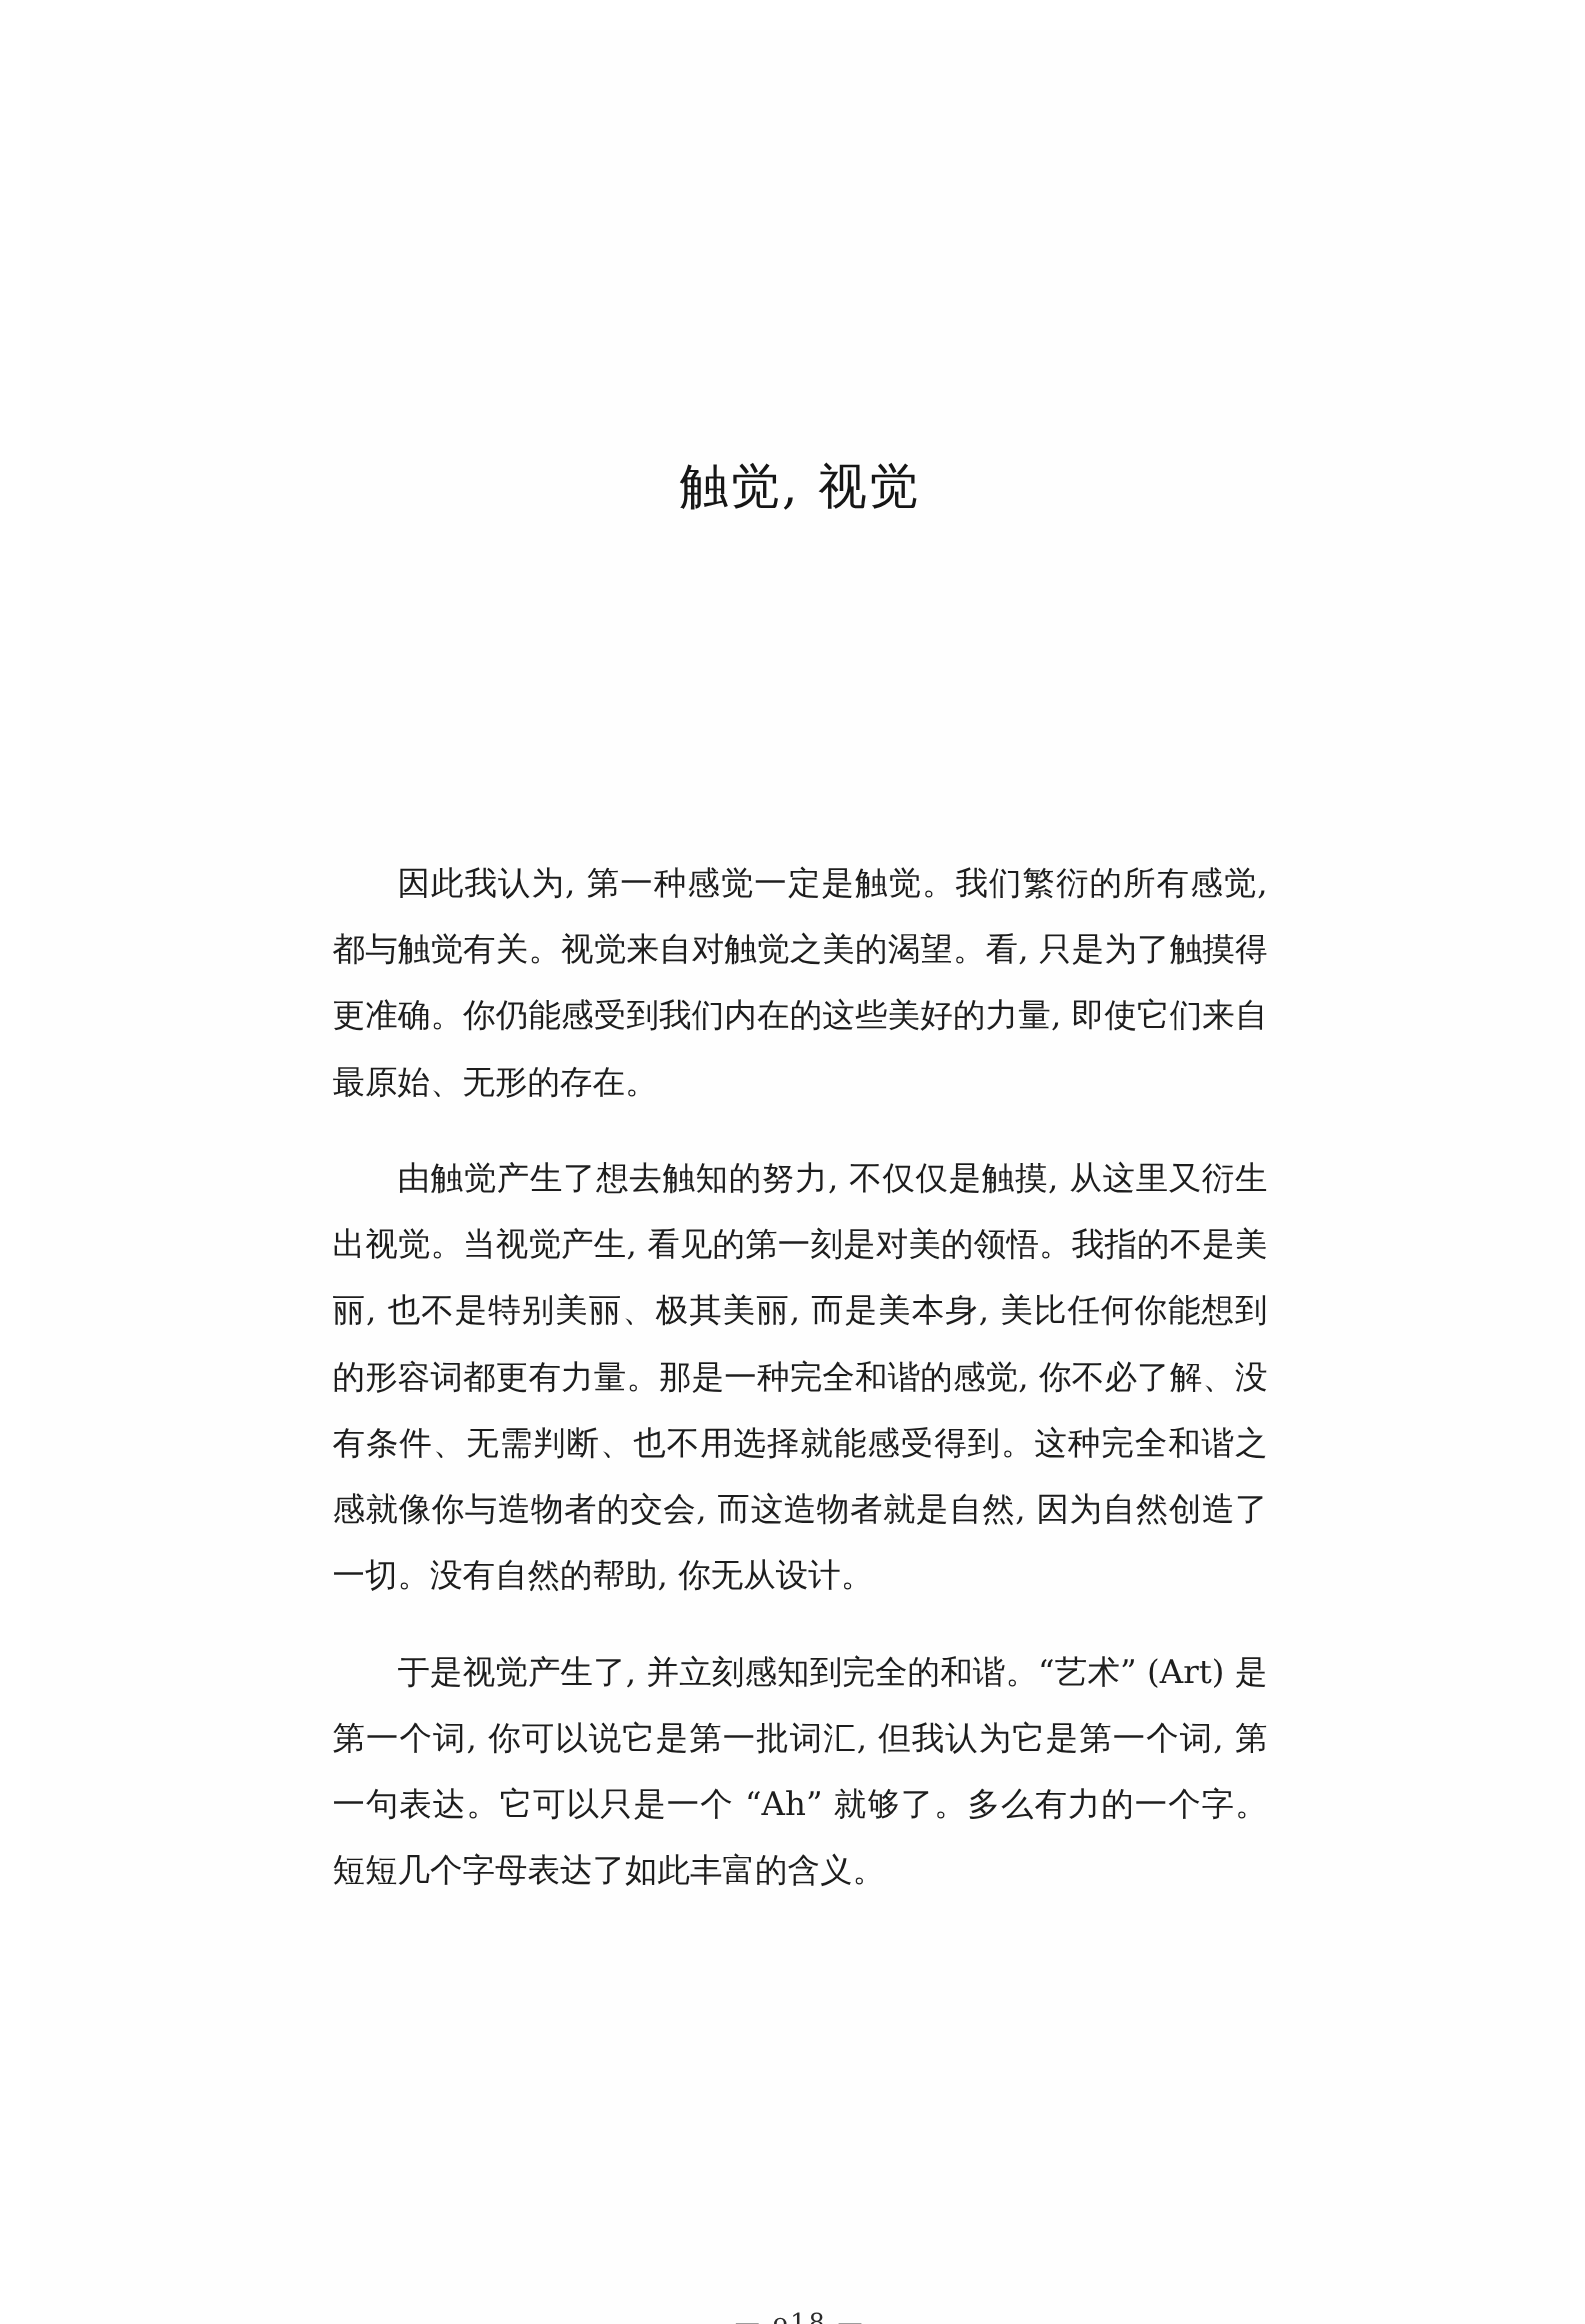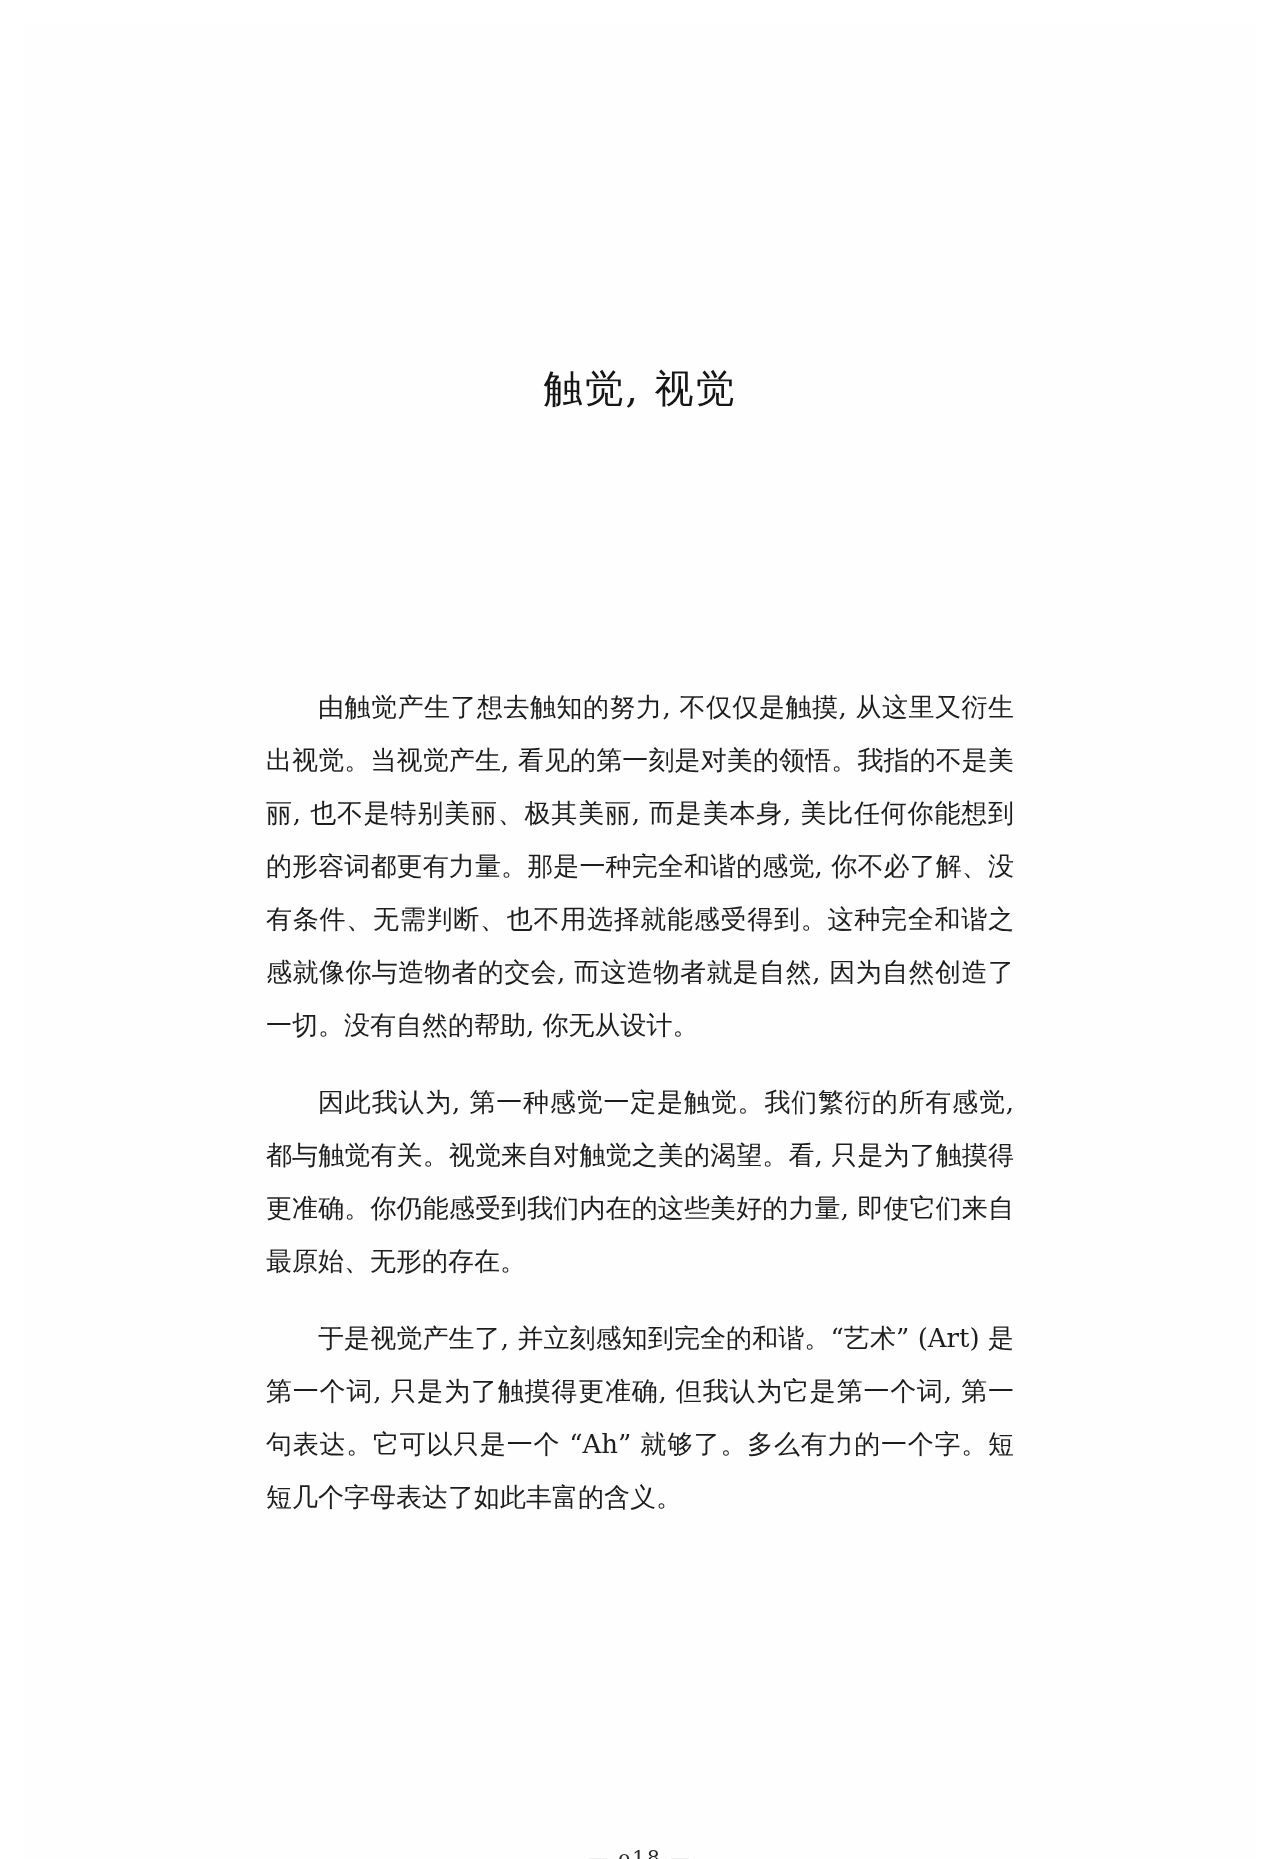--- a/index.html
+++ b/index.html
@@ -69,21 +69,21 @@
 </style>
 </head>
 <body>
 
 <div class="page">
   <div class="text-block">
 
     <h1 class="chapter-title">触觉, 视觉</h1>
 
     <div class="body-text">
+      <p>因此我认为, 第一种感觉一定是触觉。我们繁衍的所有感觉, 都与触觉有关。视觉来自对触觉之美的渴望。看, 只是为了触摸得更准确。你仍能感受到我们内在的这些美好的力量, 即使它们来自最原始、无形的存在。</p>
       <p>由触觉产生了想去触知的努力, 不仅仅是触摸, 从这里又衍生出视觉。当视觉产生, 看见的第一刻是对美的领悟。我指的不是美丽, 也不是特别美丽、极其美丽, 而是美本身, 美比任何你能想到的形容词都更有力量。那是一种完全和谐的感觉, 你不必了解、没有条件、无需判断、也不用选择就能感受得到。这种完全和谐之感就像你与造物者的交会, 而这造物者就是自然, 因为自然创造了一切。没有自然的帮助, 你无从设计。</p>
-      <p>因此我认为, 第一种感觉一定是触觉。我们繁衍的所有感觉, 都与触觉有关。视觉来自对触觉之美的渴望。看, 只是为了触摸得更准确。你仍能感受到我们内在的这些美好的力量, 即使它们来自最原始、无形的存在。</p>
-      <p>于是视觉产生了, 并立刻感知到完全的和谐。“艺术” (Art) 是第一个词, 只是为了触摸得更准确, 但我认为它是第一个词, 第一句表达。它可以只是一个 “Ah” 就够了。多么有力的一个字。短短几个字母表达了如此丰富的含义。</p>
+      <p>于是视觉产生了, 并立刻感知到完全的和谐。“艺术” (Art) 是第一个词, 你可以说它是第一批词汇, 但我认为它是第一个词, 第一句表达。它可以只是一个 “Ah” 就够了。多么有力的一个字。短短几个字母表达了如此丰富的含义。</p>
     </div>
 
     <div class="page-number">— o18 —</div>
 
   </div>
 </div>
 
 </body></html>

